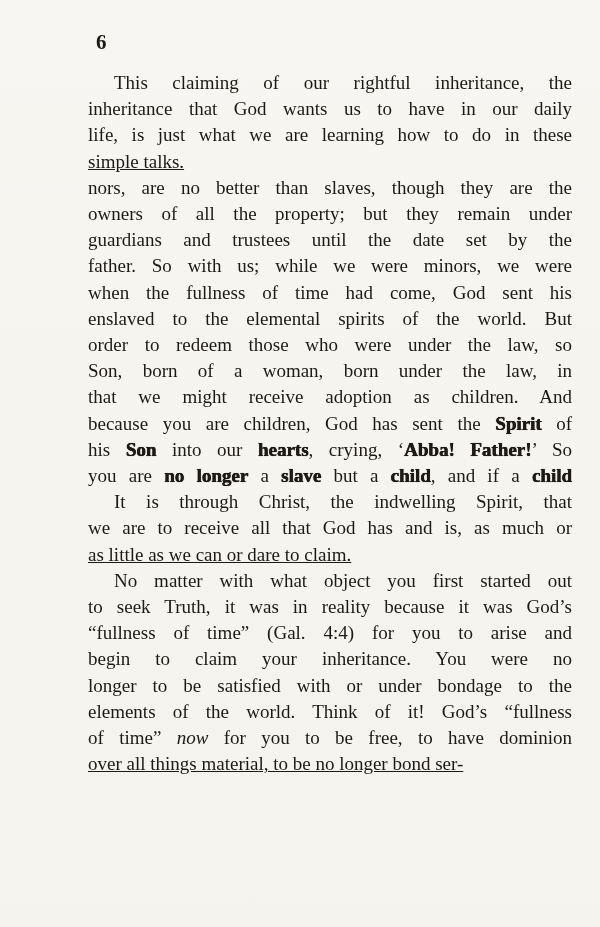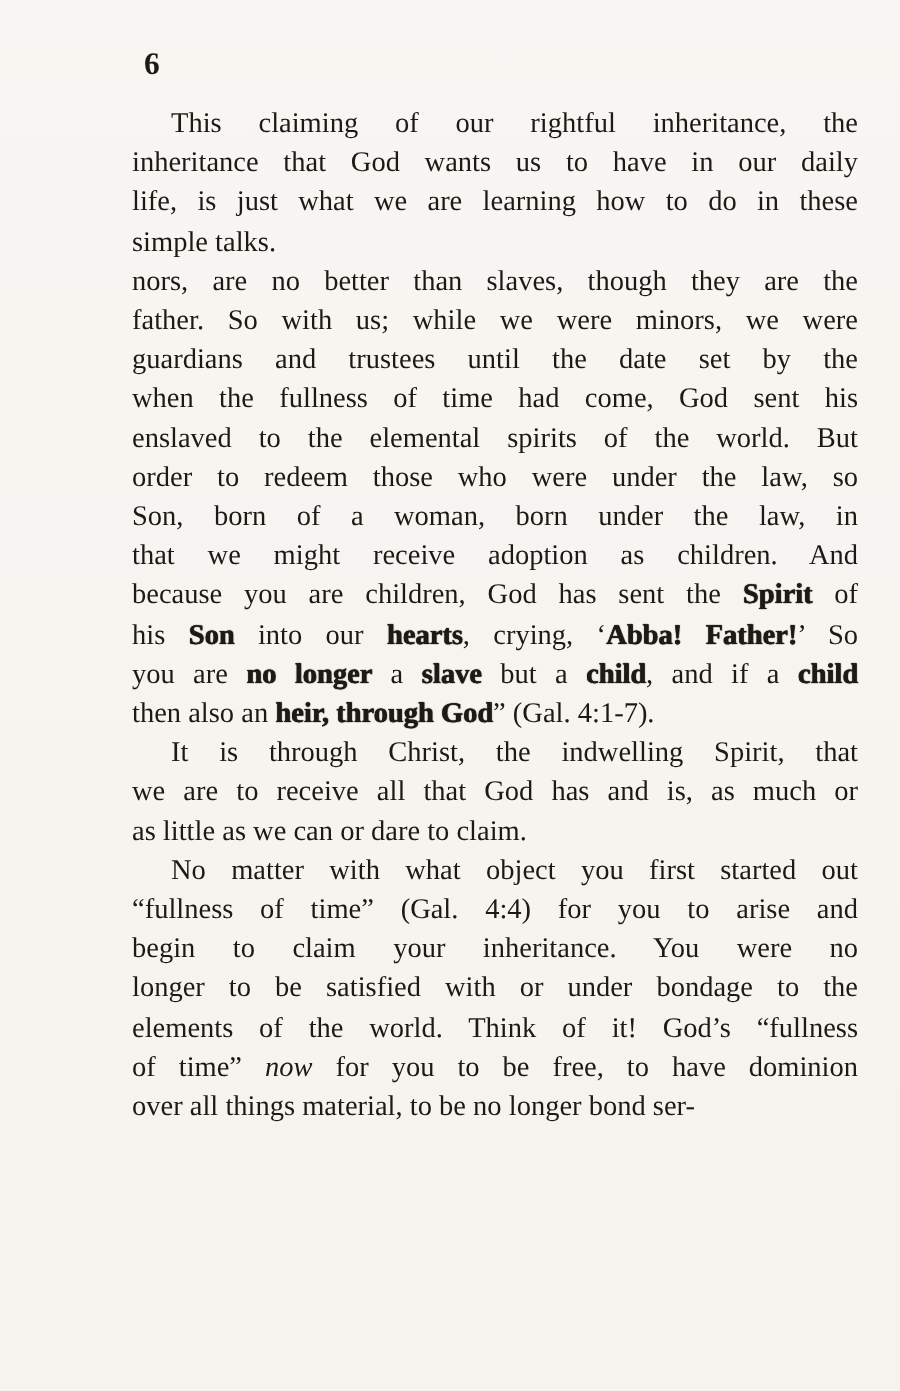--- a/index.html
+++ b/index.html
@@ -46,21 +46,21 @@
   }
   .paragraph { margin: 0; }
   .line {
     font-size: 19px;
     line-height: 26.2px;
     text-align: justify;
     text-align-last: justify;
     color: #1d1a15;
   }
   .line.first { text-indent: 26px; }
-  .line.last  { text-align-last: left; }
+  .line.last  { text-align-last: left; text-decoration: underline; }
   .seg-normal { font-style: normal; font-weight: 400; }
   .seg-bold {
     font-weight: 700;
     text-shadow: 0 0 0.7px #1d1a15, 0.4px 0.3px 0.5px #2a251d;
   }
   .seg-italic { font-style: italic; }
 </style>
 </head>
 <body>
 
@@ -71,39 +71,40 @@
 
   <div class="text-block">
       <div class="paragraph">
         <div class="line first"><span class="seg-normal">This claiming of our rightful inheritance, the</span></div>
         <div class="line"><span class="seg-normal">inheritance that God wants us to have in our daily</span></div>
         <div class="line"><span class="seg-normal">life, is just what we are learning how to do in these</span></div>
         <div class="line last"><span class="seg-normal">simple talks.</span></div>
       </div>
       <div class="paragraph">
         <div class="line"><span class="seg-normal">nors, are no better than slaves, though they are the</span></div>
+        <div class="line"><span class="seg-normal">owners of all the property; but they remain under</span></div>
+        <div class="line"><span class="seg-normal">guardians and trustees until the date set by the</span></div>
         <div class="line"><span class="seg-normal">father. So with us; while we were minors, we were</span></div>
-        <div class="line"><span class="seg-normal">guardians and trustees until the date set by the</span></div>
         <div class="line"><span class="seg-normal">when the fullness of time had come, God sent his</span></div>
         <div class="line"><span class="seg-normal">enslaved to the elemental spirits of the world. But</span></div>
         <div class="line"><span class="seg-normal">order to redeem those who were under the law, so</span></div>
         <div class="line"><span class="seg-normal">Son, born of a woman, born under the law, in</span></div>
         <div class="line"><span class="seg-normal">that we might receive adoption as children. And</span></div>
         <div class="line"><span class="seg-normal">because you are children, God has sent the </span><span class="seg-bold">Spirit</span><span class="seg-normal"> of</span></div>
         <div class="line"><span class="seg-normal">his </span><span class="seg-bold">Son</span><span class="seg-normal"> into our </span><span class="seg-bold">hearts</span><span class="seg-normal">, crying, ‘</span><span class="seg-bold">Abba! Father!</span><span class="seg-normal">’ So</span></div>
         <div class="line"><span class="seg-normal">you are </span><span class="seg-bold">no longer</span><span class="seg-normal"> a </span><span class="seg-bold">slave</span><span class="seg-normal"> but a </span><span class="seg-bold">child</span><span class="seg-normal">, and if a </span><span class="seg-bold">child</span></div>
-        <div class="line last"><span class="seg-normal">then also an </span><span class="seg-bold">heir, through God</span><span class="seg-normal">” (Gal. 4:1-7).</span></div>
       </div>
       <div class="paragraph">
         <div class="line first"><span class="seg-normal">It is through Christ, the indwelling Spirit, that</span></div>
         <div class="line"><span class="seg-normal">we are to receive all that God has and is, as much or</span></div>
         <div class="line last"><span class="seg-normal">as little as we can or dare to claim.</span></div>
       </div>
       <div class="paragraph">
         <div class="line first"><span class="seg-normal">No matter with what object you first started out</span></div>
+        <div class="line"><span class="seg-normal">to seek Truth, it was in reality because it was God’s</span></div>
         <div class="line"><span class="seg-normal">“fullness of time” (Gal. 4:4) for you to arise and</span></div>
         <div class="line"><span class="seg-normal">begin to claim your inheritance. You were no</span></div>
         <div class="line"><span class="seg-normal">longer to be satisfied with or under bondage to the</span></div>
         <div class="line"><span class="seg-normal">elements of the world. Think of it! God’s “fullness</span></div>
         <div class="line"><span class="seg-normal">of time” </span><span class="seg-italic">now</span><span class="seg-normal"> for you to be free, to have dominion</span></div>
         <div class="line last"><span class="seg-normal">over all things material, to be no longer bond ser-</span></div>
       </div>
     </div>
 </div>
 

